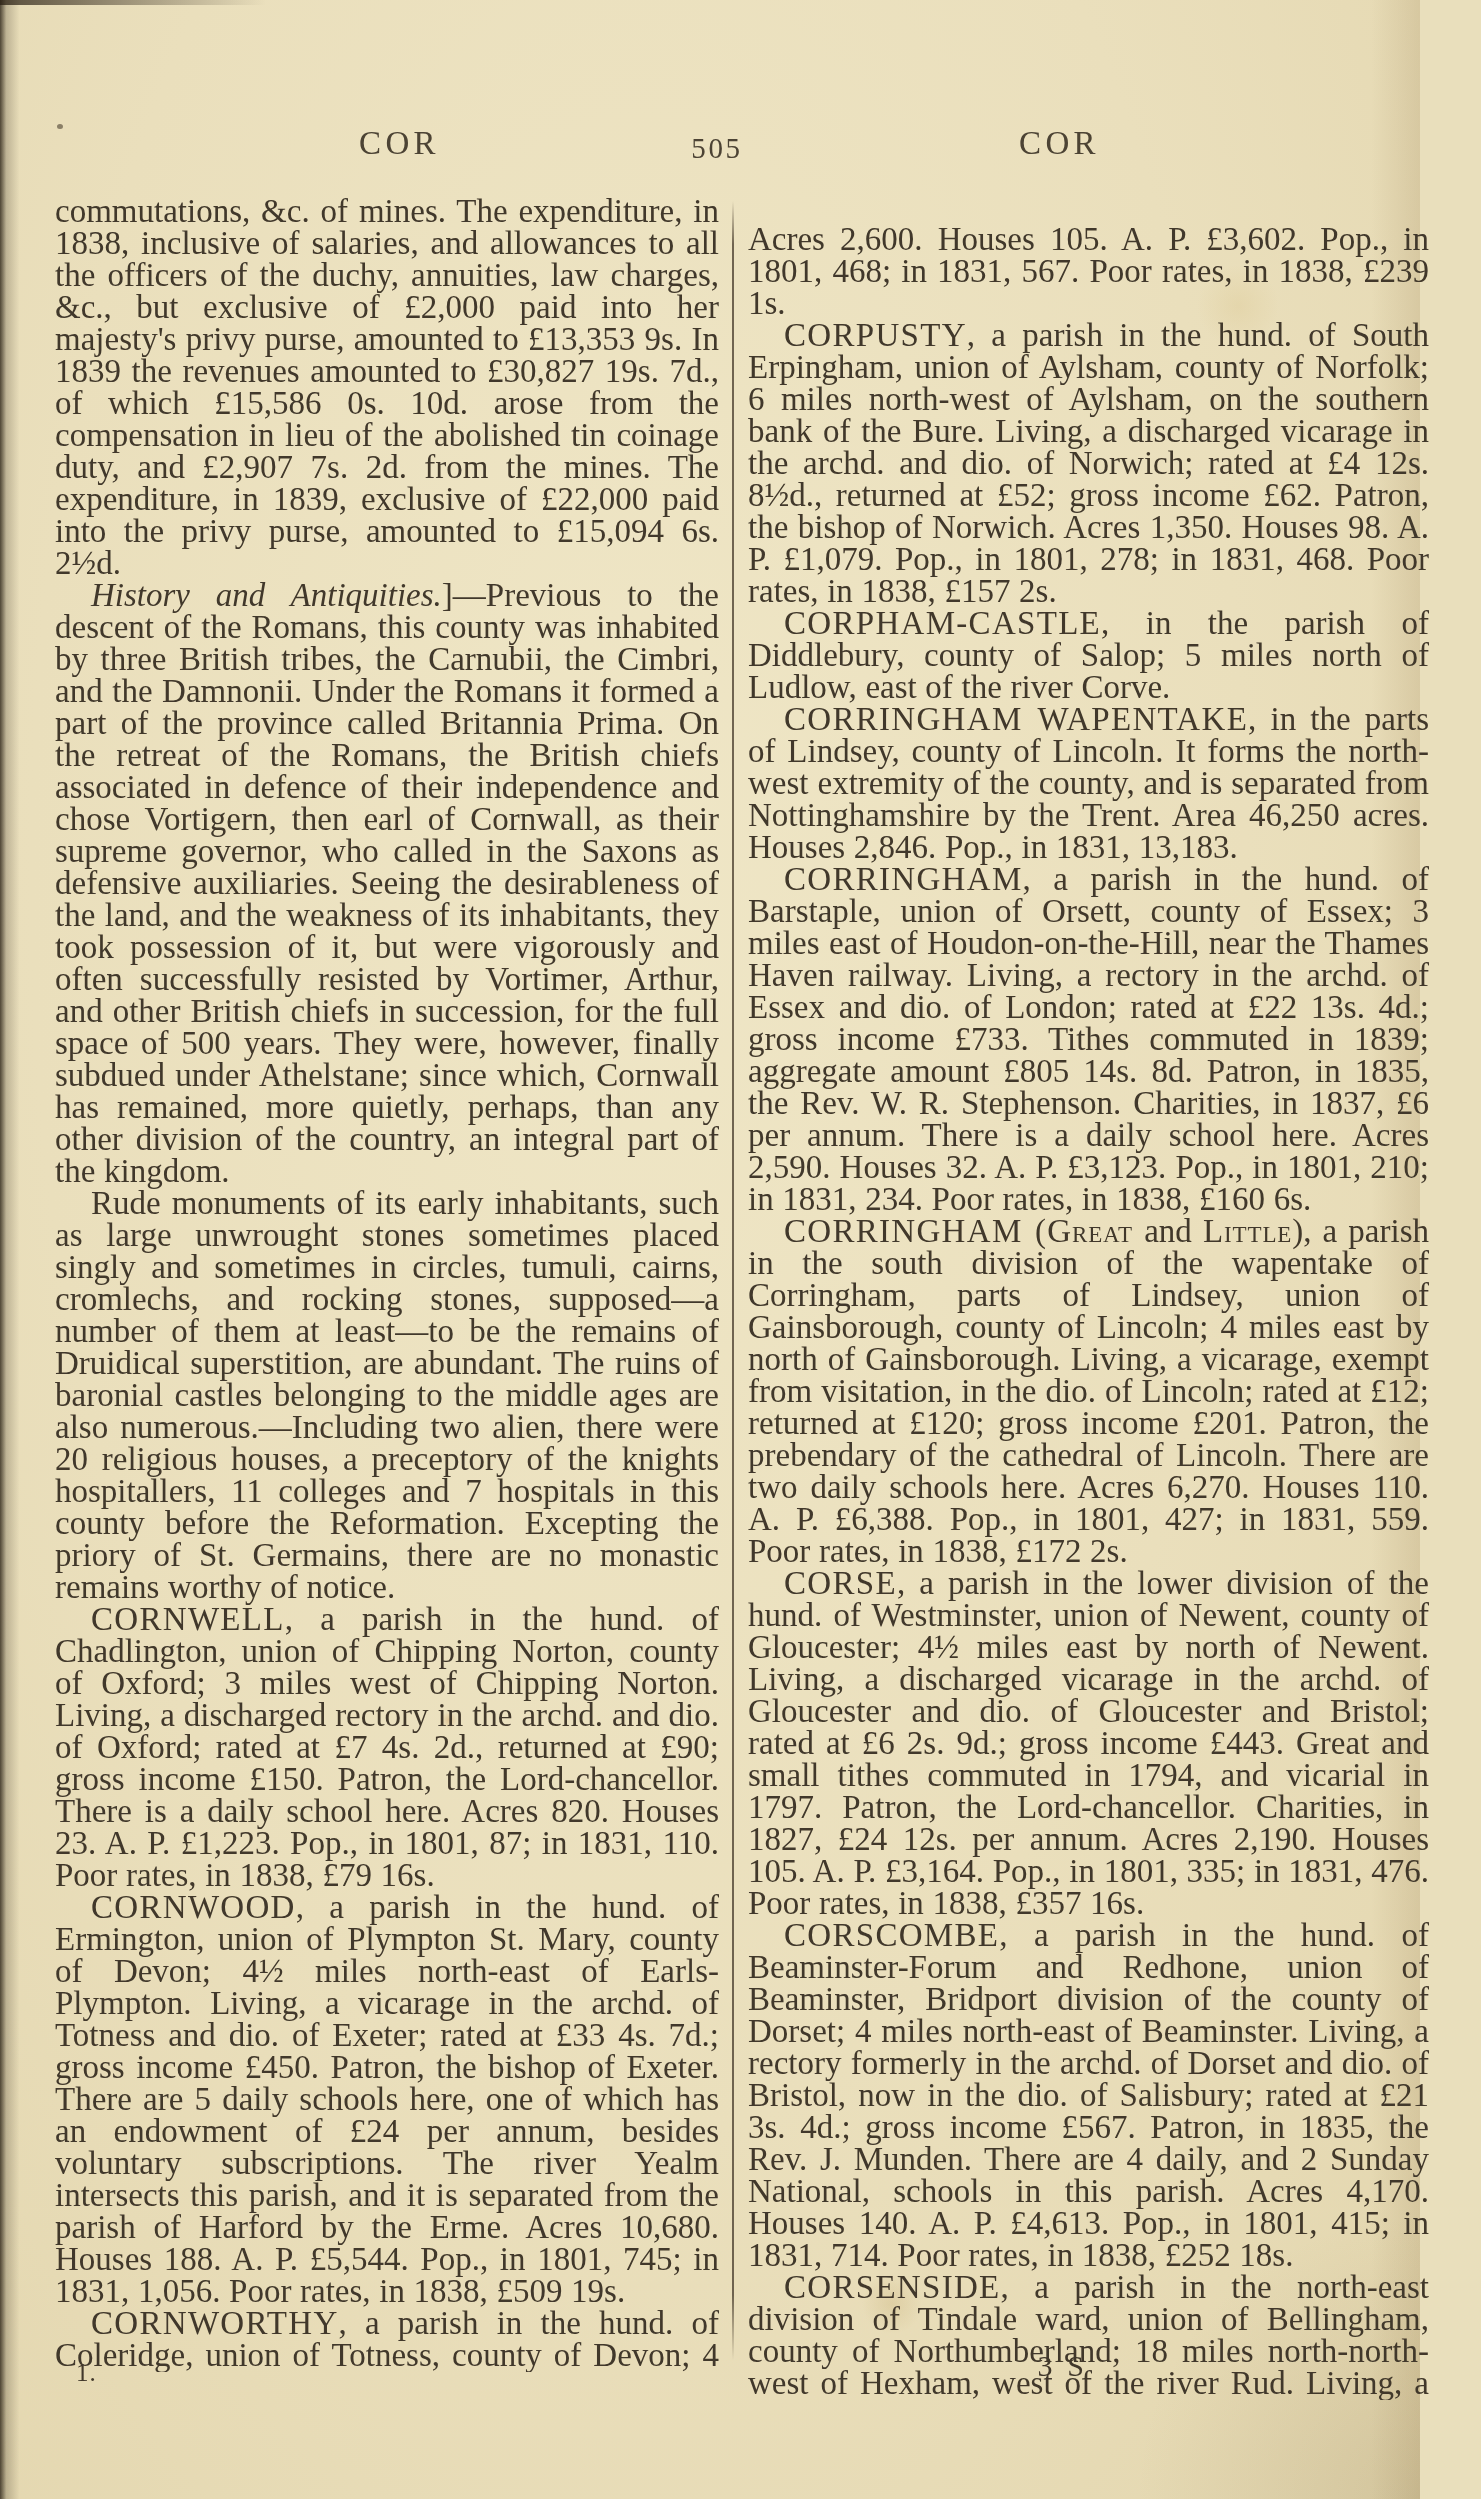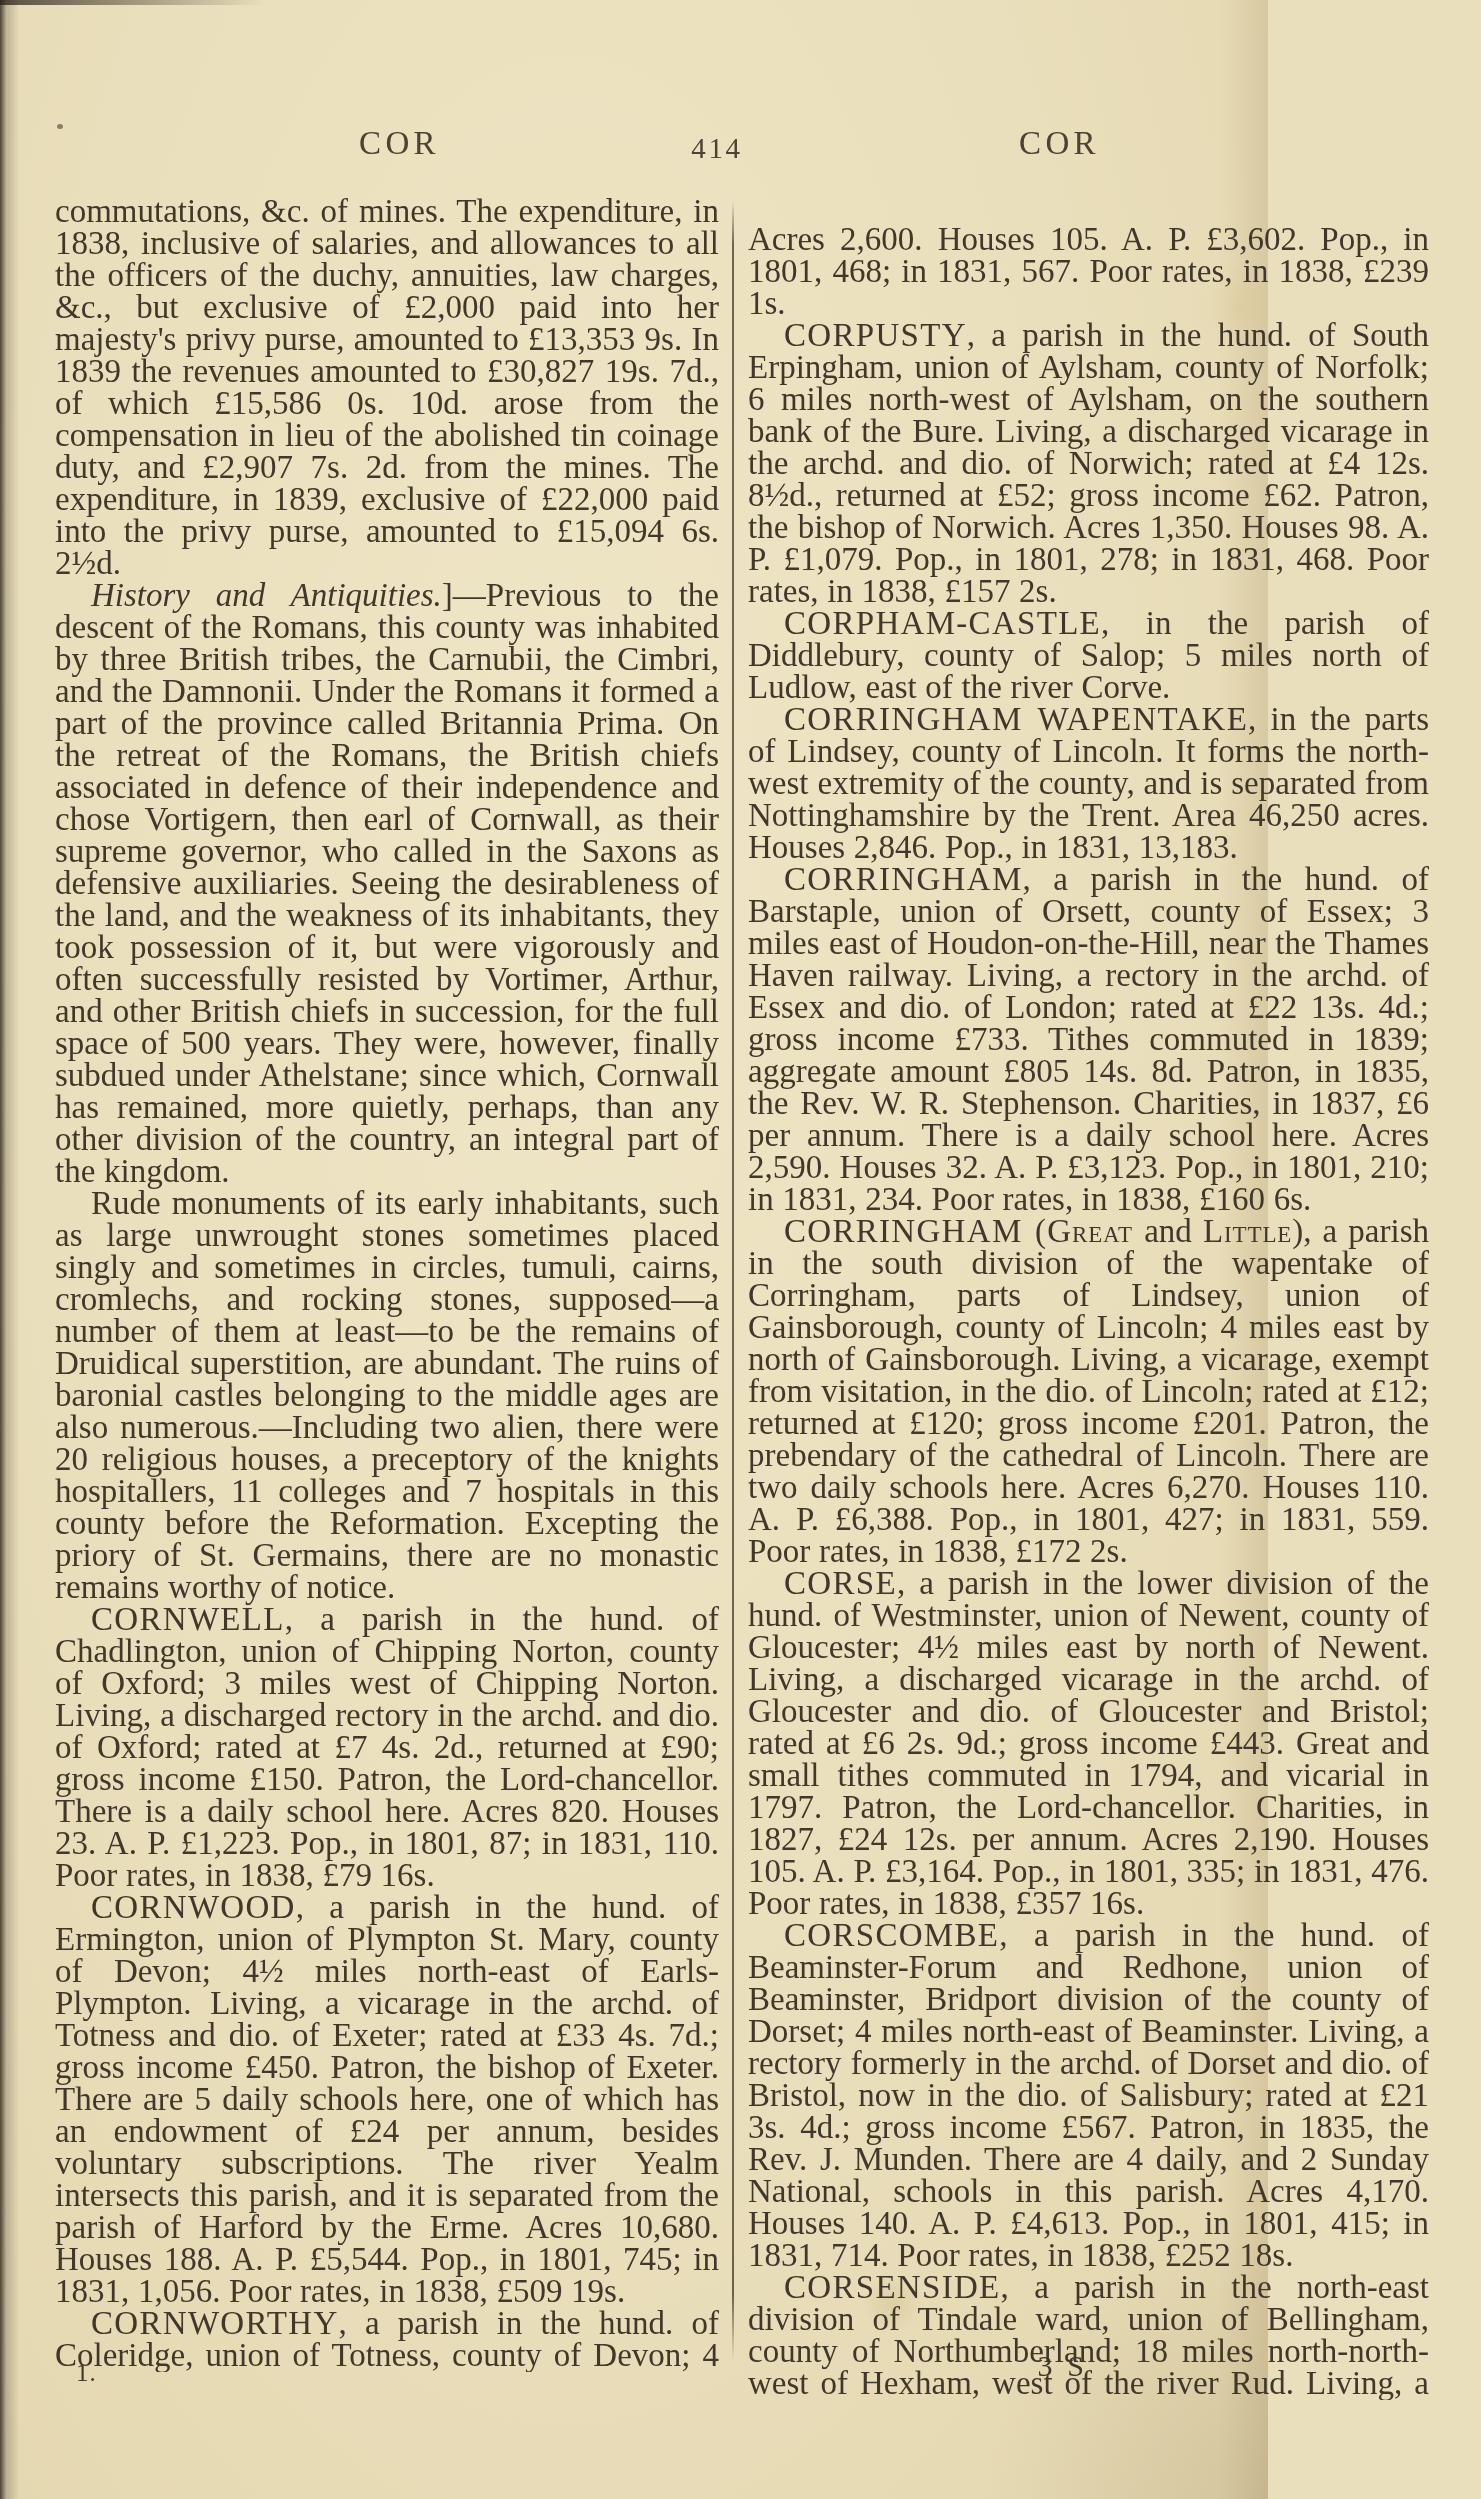--- a/index.html
+++ b/index.html
@@ -2,21 +2,21 @@
 <html style="font-size:14px"><head>
 <meta charset="utf-8">
 <style>
   html, body { margin: 0; padding: 0; }
   body {
     width: 1482px; height: 2500px;
     overflow: hidden;
     font-family: "Liberation Serif", serif;
     background: #e9dfbc;
   }
-  .sheet { position: relative; width: 1268px; height: 2500px;
+  .sheet { position: relative; width: 1420px; height: 2500px;
     background:
       radial-gradient(ellipse at 45% 35%, #efe6c6 0%, #eadfbc 55%, #e3d6ae 100%);
   }
   .texture {
     position: absolute; inset: 0; pointer-events: none;
     background:
       radial-gradient(circle at 449px 1720px, rgba(190,130,60,.33), rgba(190,130,60,0) 8px),
       radial-gradient(circle at 892px 2304px, rgba(180,150,80,.20), rgba(180,150,80,0) 30px),
       radial-gradient(circle at 1452px 2001px, rgba(200,120,90,.28), rgba(200,120,90,0) 7px),
       radial-gradient(circle at 1238px 306px, rgba(210,185,120,.22), rgba(210,185,120,0) 41px),
@@ -72,21 +72,21 @@
 <body>
 
 <div class="sheet">
   <div class="texture"></div>
   <div class="gutter-shadow"></div>
   <div class="top-edge"></div>
   <div class="speck"></div>
 
   <header class="running-head">
     <span class="head-word left">COR</span>
-    <span class="head-page">414</span>
+    <span class="head-page">505</span>
     <span class="head-word right">COR</span>
   </header>
 
   <div class="col col-left">
       <p class="para"><span>commutations, &amp;c. of mines. The expenditure, in 1838, inclusive of salaries, and allowances to all the officers of the duchy, annuities, law charges, &amp;c., but exclusive of £2,000 paid into her majesty's privy purse, amounted to £13,353 9s. In 1839 the revenues amounted to £30,827 19s. 7d., of which £15,586 0s. 10d. arose from the compensation in lieu of the abolished tin coinage duty, and £2,907 7s. 2d. from the mines. The expenditure, in 1839, exclusive of £22,000 paid into the privy purse, amounted to £15,094 6s. 2½d.</span></p>
       <p class="para indent"><span class="seg-it">History and Antiquities.</span><span>]—Previous to the descent of the Romans, this county was inhabited by three British tribes, the Carnubii, the Cimbri, and the Damnonii. Under the Romans it formed a part of the province called Britannia Prima. On the retreat of the Romans, the British chiefs associated in defence of their independence and chose Vortigern, then earl of Cornwall, as their supreme governor, who called in the Saxons as defensive auxiliaries. Seeing the desirableness of the land, and the weakness of its inhabitants, they took possession of it, but were vigorously and often successfully resisted by Vortimer, Arthur, and other British chiefs in succession, for the full space of 500 years. They were, however, finally subdued under Athelstane; since which, Cornwall has remained, more quietly, perhaps, than any other division of the country, an integral part of the kingdom.</span></p>
       <p class="para indent"><span>Rude monuments of its early inhabitants, such as large unwrought stones sometimes placed singly and sometimes in circles, tumuli, cairns, cromlechs, and rocking stones, supposed—a number of them at least—to be the remains of Druidical superstition, are abundant. The ruins of baronial castles belonging to the middle ages are also numerous.—Including two alien, there were 20 religious houses, a preceptory of the knights hospitallers, 11 colleges and 7 hospitals in this county before the Reformation. Excepting the priory of St. Germains, there are no monastic remains worthy of notice.</span></p>
       <p class="para indent"><span class="seg-hw">CORNWELL</span><span>, a parish in the hund. of Chadlington, union of Chipping Norton, county of Oxford; 3 miles west of Chipping Norton. Living, a discharged rectory in the archd. and dio. of Oxford; rated at £7 4s. 2d., returned at £90; gross income £150. Patron, the Lord-chancellor. There is a daily school here. Acres 820. Houses 23. A. P. £1,223. Pop., in 1801, 87; in 1831, 110. Poor rates, in 1838, £79 16s.</span></p>
       <p class="para indent"><span class="seg-hw">CORNWOOD</span><span>, a parish in the hund. of Ermington, union of Plympton St. Mary, county of Devon; 4½ miles north-east of Earls-Plympton. Living, a vicarage in the archd. of Totness and dio. of Exeter; rated at £33 4s. 7d.; gross income £450. Patron, the bishop of Exeter. There are 5 daily schools here, one of which has an endowment of £24 per annum, besides voluntary subscriptions. The river Yealm intersects this parish, and it is separated from the parish of Harford by the Erme. Acres 10,680. Houses 188. A. P. £5,544. Pop., in 1801, 745; in 1831, 1,056. Poor rates, in 1838, £509 19s.</span></p>
       <p class="para indent"><span class="seg-hw">CORNWORTHY</span><span>, a parish in the hund. of Coleridge, union of Totness, county of Devon; 4 miles south-south-east of Totness, at the mouth of the river Dart. Living, a discharged vicarage in the archd. of Totness and dio. of Exeter; rated at £10; gross income £220. Patron, in 1835, the Rev. Charles Barter. There are 2 daily schools in this parish, one of which is endowed with £20 per annum. Other charities in 1821, £7 15s. per annum, besides a church house inhabited by paupers. Here was a priory of seven nuns of the order of St. Austin, said to be founded by the ancestors of the Edgecombs, valued 26° Hen. VIII., at £63 2s. 10d.</span></p>

